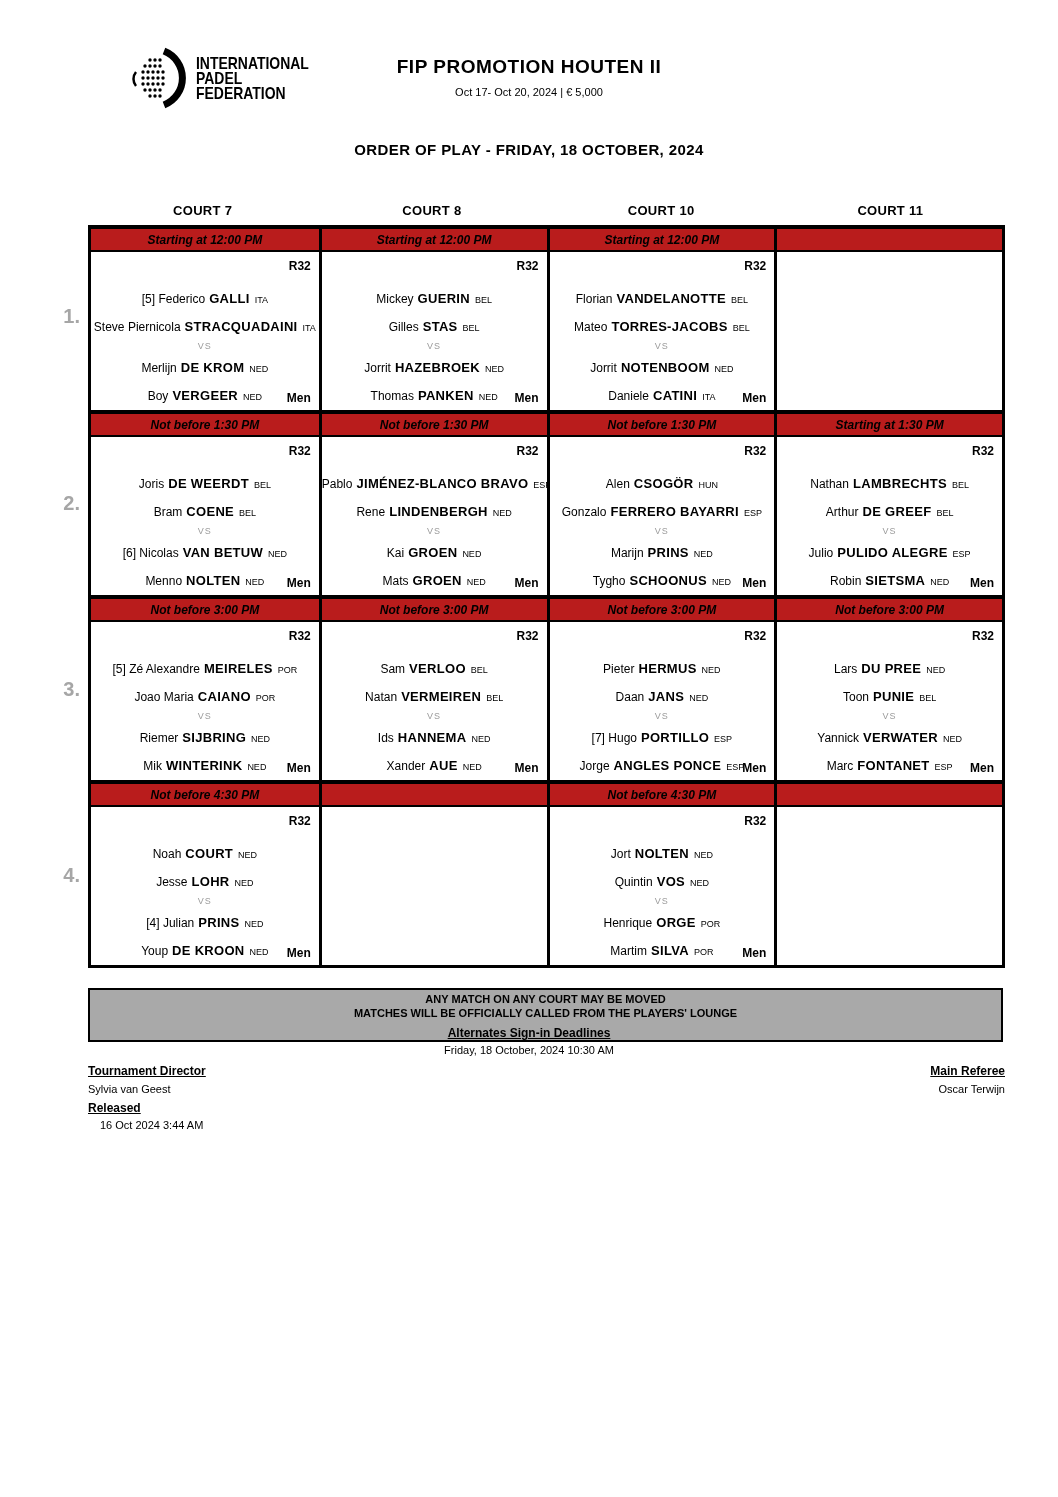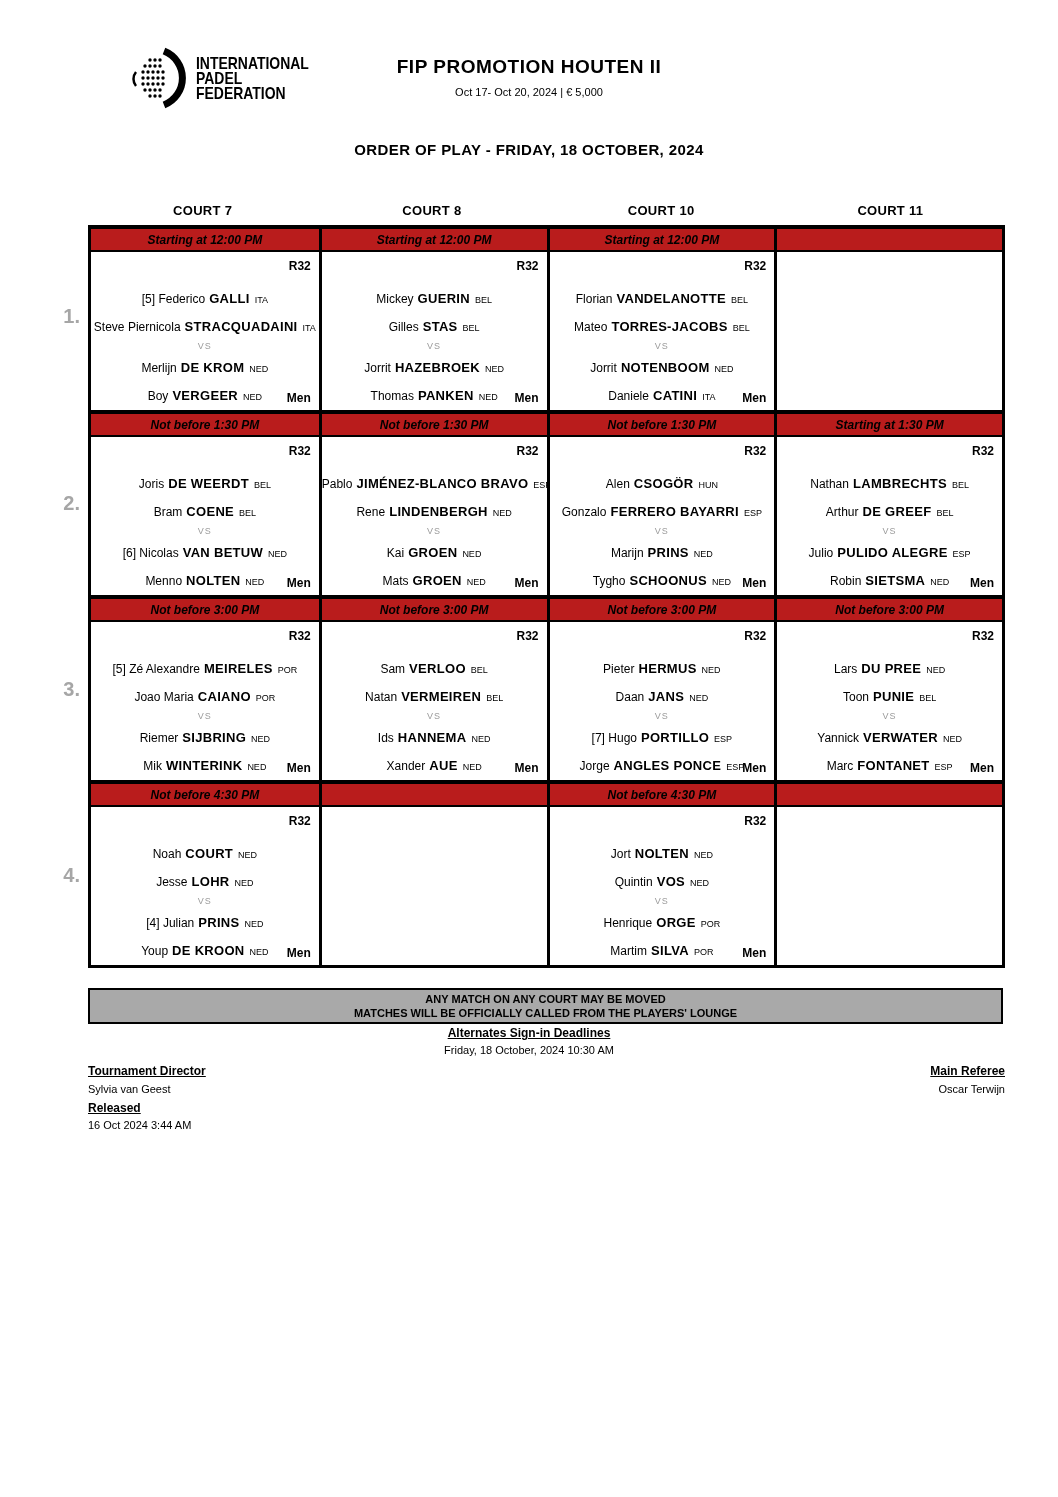--- a/index.html
+++ b/index.html
@@ -35,32 +35,32 @@
   .teams { position:absolute; top:33px; left:0; right:0; text-align:center; }
   .player { height:28px; line-height:28px; font-size:12px; white-space:nowrap; }
   .player .plast { font-weight:bold; font-size:13px; margin:0 2px 0 4px; letter-spacing:.3px; }
   .player .pnat  { font-size:9px; margin-left:3px; }
   .vs { height:13px; line-height:11px; font-size:9px; color:#9b9b9b; letter-spacing:1px; }
   .row-num { position:absolute; left:38px; width:42px; text-align:right;
              font-size:20px; font-weight:bold; color:#a6a6a6; }
   
   .notice { position:absolute; left:88px; top:988px; width:911px; background:#a9a9a9;
             border:2px solid #000; text-align:center; font-weight:bold; font-size:11px;
-            line-height:14px; padding:2px 0 2px 0; }
+            line-height:14px; padding:2px 0 20px 0; }
   .alt-head { position:absolute; left:0; right:0; top:1026px; text-align:center;
               font-size:12px; font-weight:bold; text-decoration:underline; }
   .alt-time { position:absolute; left:0; right:0; top:1044px; text-align:center; font-size:11px; }
   .blk-label { font-size:12px; font-weight:bold; text-decoration:underline; }
   .blk-value { font-size:11px; }
   .td-label  { position:absolute; left:88px;  top:1064px; }
   .td-name   { position:absolute; left:88px;  top:1083px; }
   .mr-label  { position:absolute; right:53px; top:1064px; text-align:right; }
   .mr-name   { position:absolute; right:53px; top:1083px; text-align:right; }
   .rel-label { position:absolute; left:88px;  top:1101px; }
-  .rel-time  { position:absolute; left:88px;  top:1119px; }
+  .rel-time  { position:absolute; left:100px;  top:1119px; }
 </style>
 </head>
 <body>
 
 <div class="sheet">
 
   <div class="logo-wrap">
     <svg class="logo-icon" viewBox="0 0 58 62" xmlns="http://www.w3.org/2000/svg">
       <path d="M6 25 A 11 11 0 0 0 6 39" fill="none" stroke="#000" stroke-width="2.5"></path>
       <path d="M34 4 A 29 29 0 0 1 34 58" fill="none" stroke="#000" stroke-width="7"></path>

